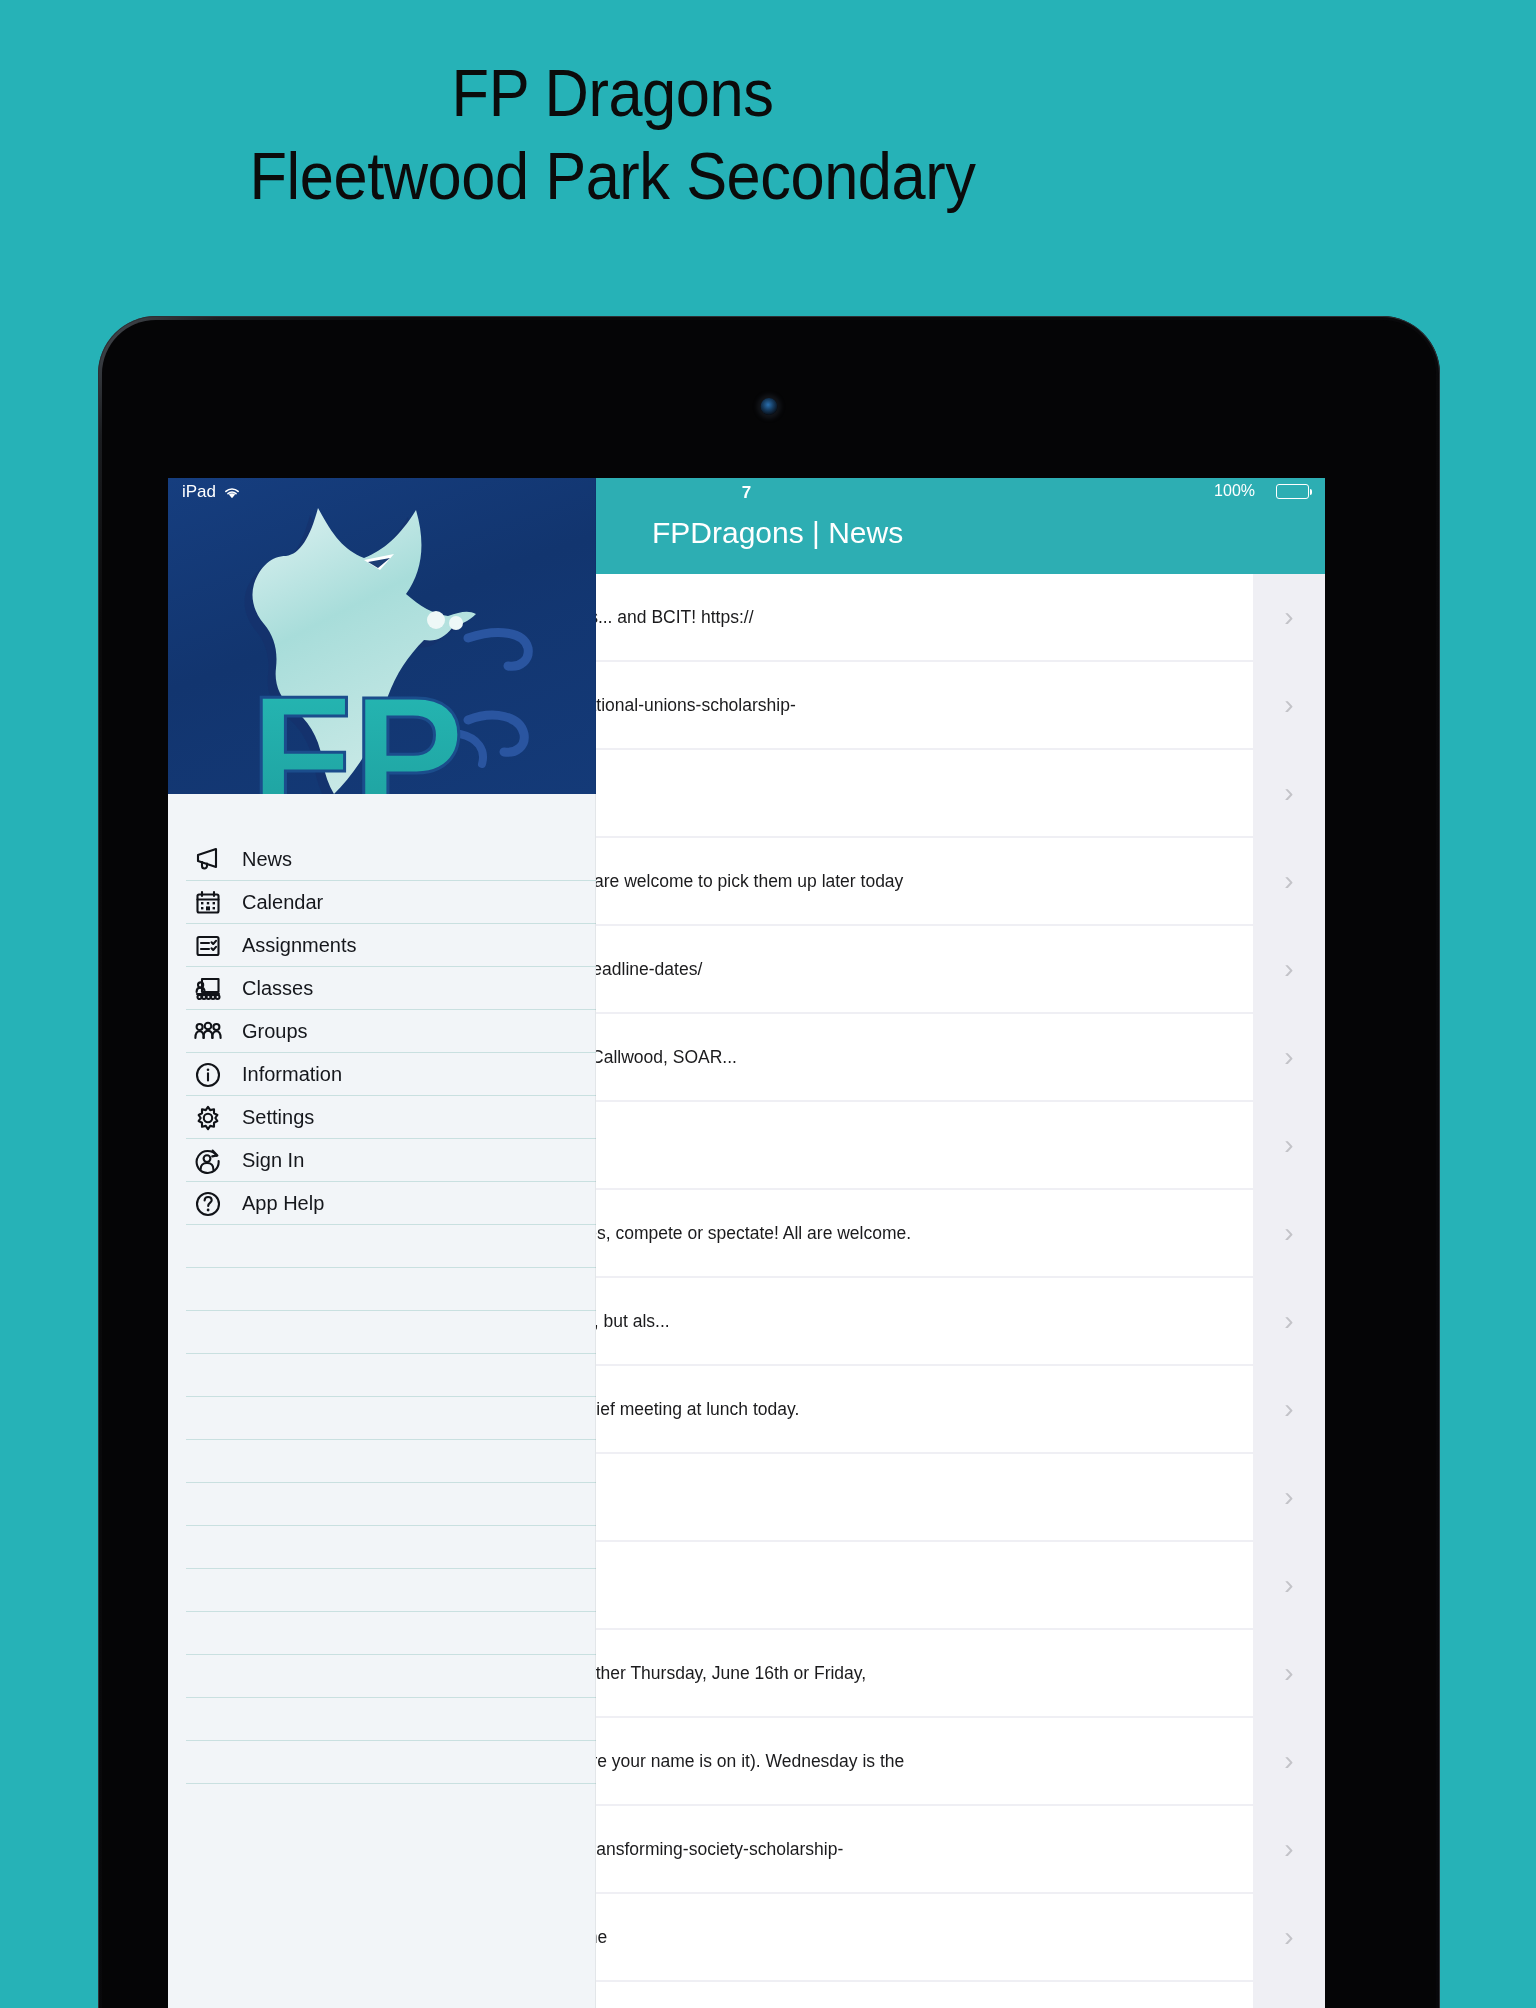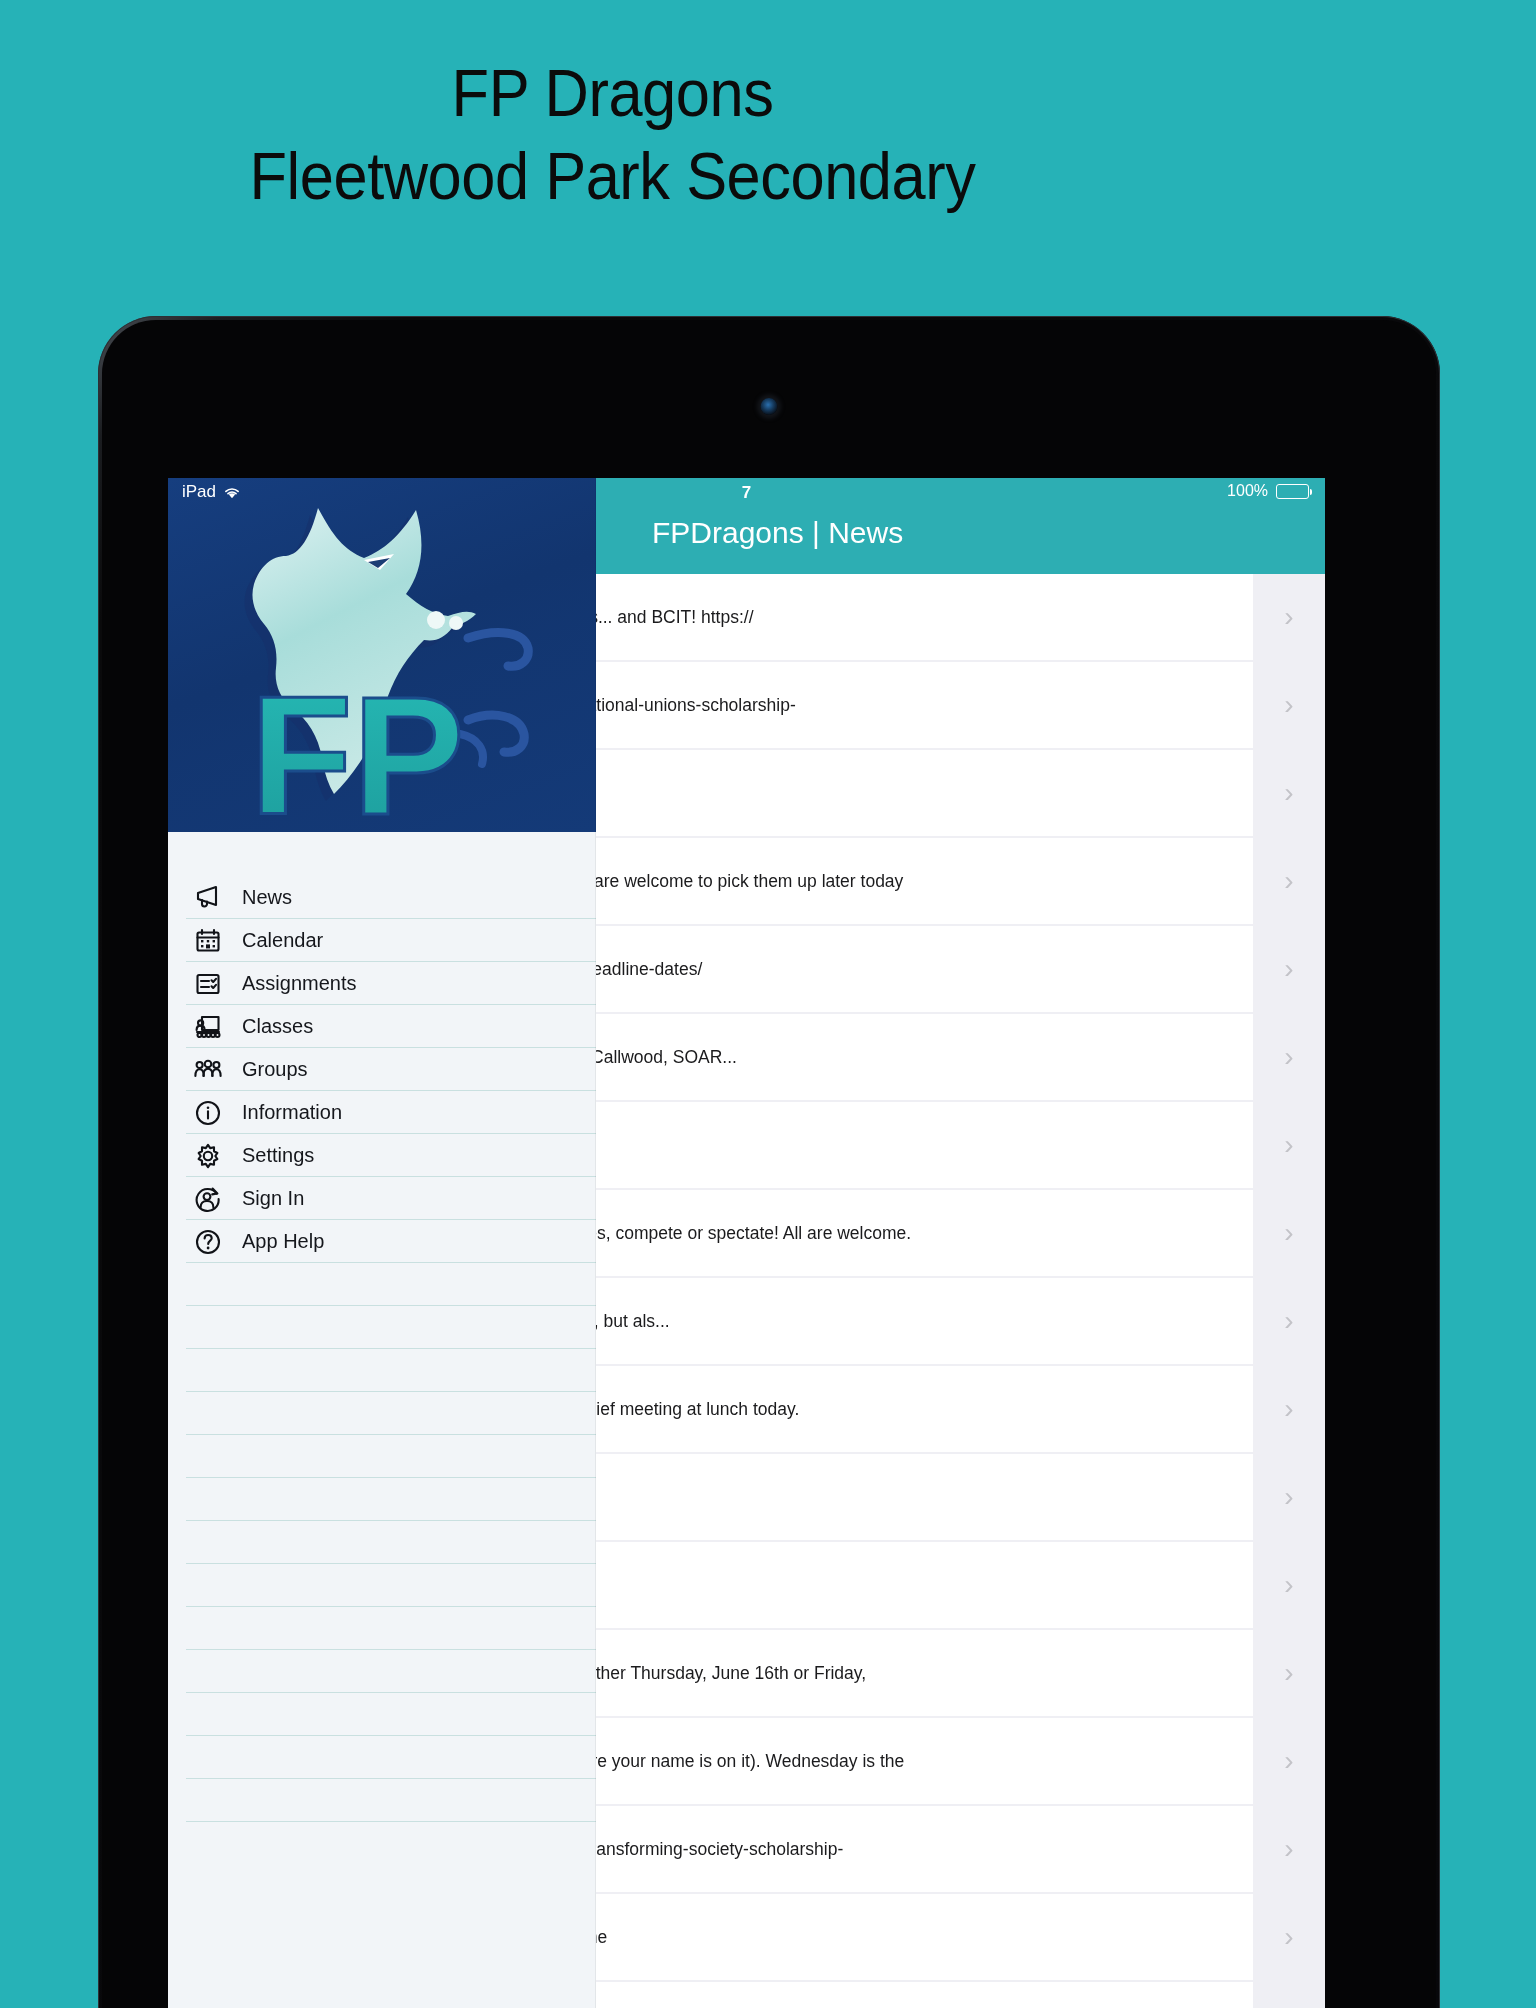--- a/index.html
+++ b/index.html
@@ -59,21 +59,21 @@
   .navbar {
     position: absolute; left: 0; top: 0; width: 1157px; height: 96px;
     background: #2daeb3;
   }
   .status-time {
     position: absolute; left: 50%; top: 5px; transform: translateX(-50%);
     color: #ffffff; font-size: 17px; font-weight: bold;
   }
   .status-battery {
     position: absolute; right: 16px; top: 4px;
-    display: flex; align-items: center; gap: 8px;
+    display: flex; align-items: center; gap: 21px;
   }
   .status-battery .pct { color:#ffffff; font-size: 16px; font-weight: 400; }
   .batt-shell {
     width: 33px; height: 15px; border: 1.5px solid #ffffff; border-radius: 3px;
     position: relative; padding: 1.5px;
   }
   .batt-fill { width: 100%; height: 100%; background: #ffffff; border-radius: 1px; }
   .batt-tip {
     position: absolute; right: -4px; top: 4px; width: 2.5px; height: 6px;
     background: #ffffff; border-radius: 0 2px 2px 0;
@@ -114,21 +114,21 @@
   
   .sidebar {
     position: absolute; left: 0; top: 0;
     width: 428px; height: 1572px;
     background: #f2f5f8;
     z-index: 5;
     overflow: hidden;
   }
   .sidebar-logo {
     position: relative;
-    width: 428px; height: 354px;
+    width: 428px; height: 316px;
     background: linear-gradient(160deg,#163e7f 0%, #12356f 45%, #143a78 100%);
     overflow: hidden;
   }
   .ipad-status {
     position: absolute; left: 14px; top: 4px;
     display: flex; align-items: center; gap: 7px;
     color: #ffffff; font-size: 17px; z-index: 3;
   }
   .wifi { display:inline-block; width: 18px; height: 13px; }
 

